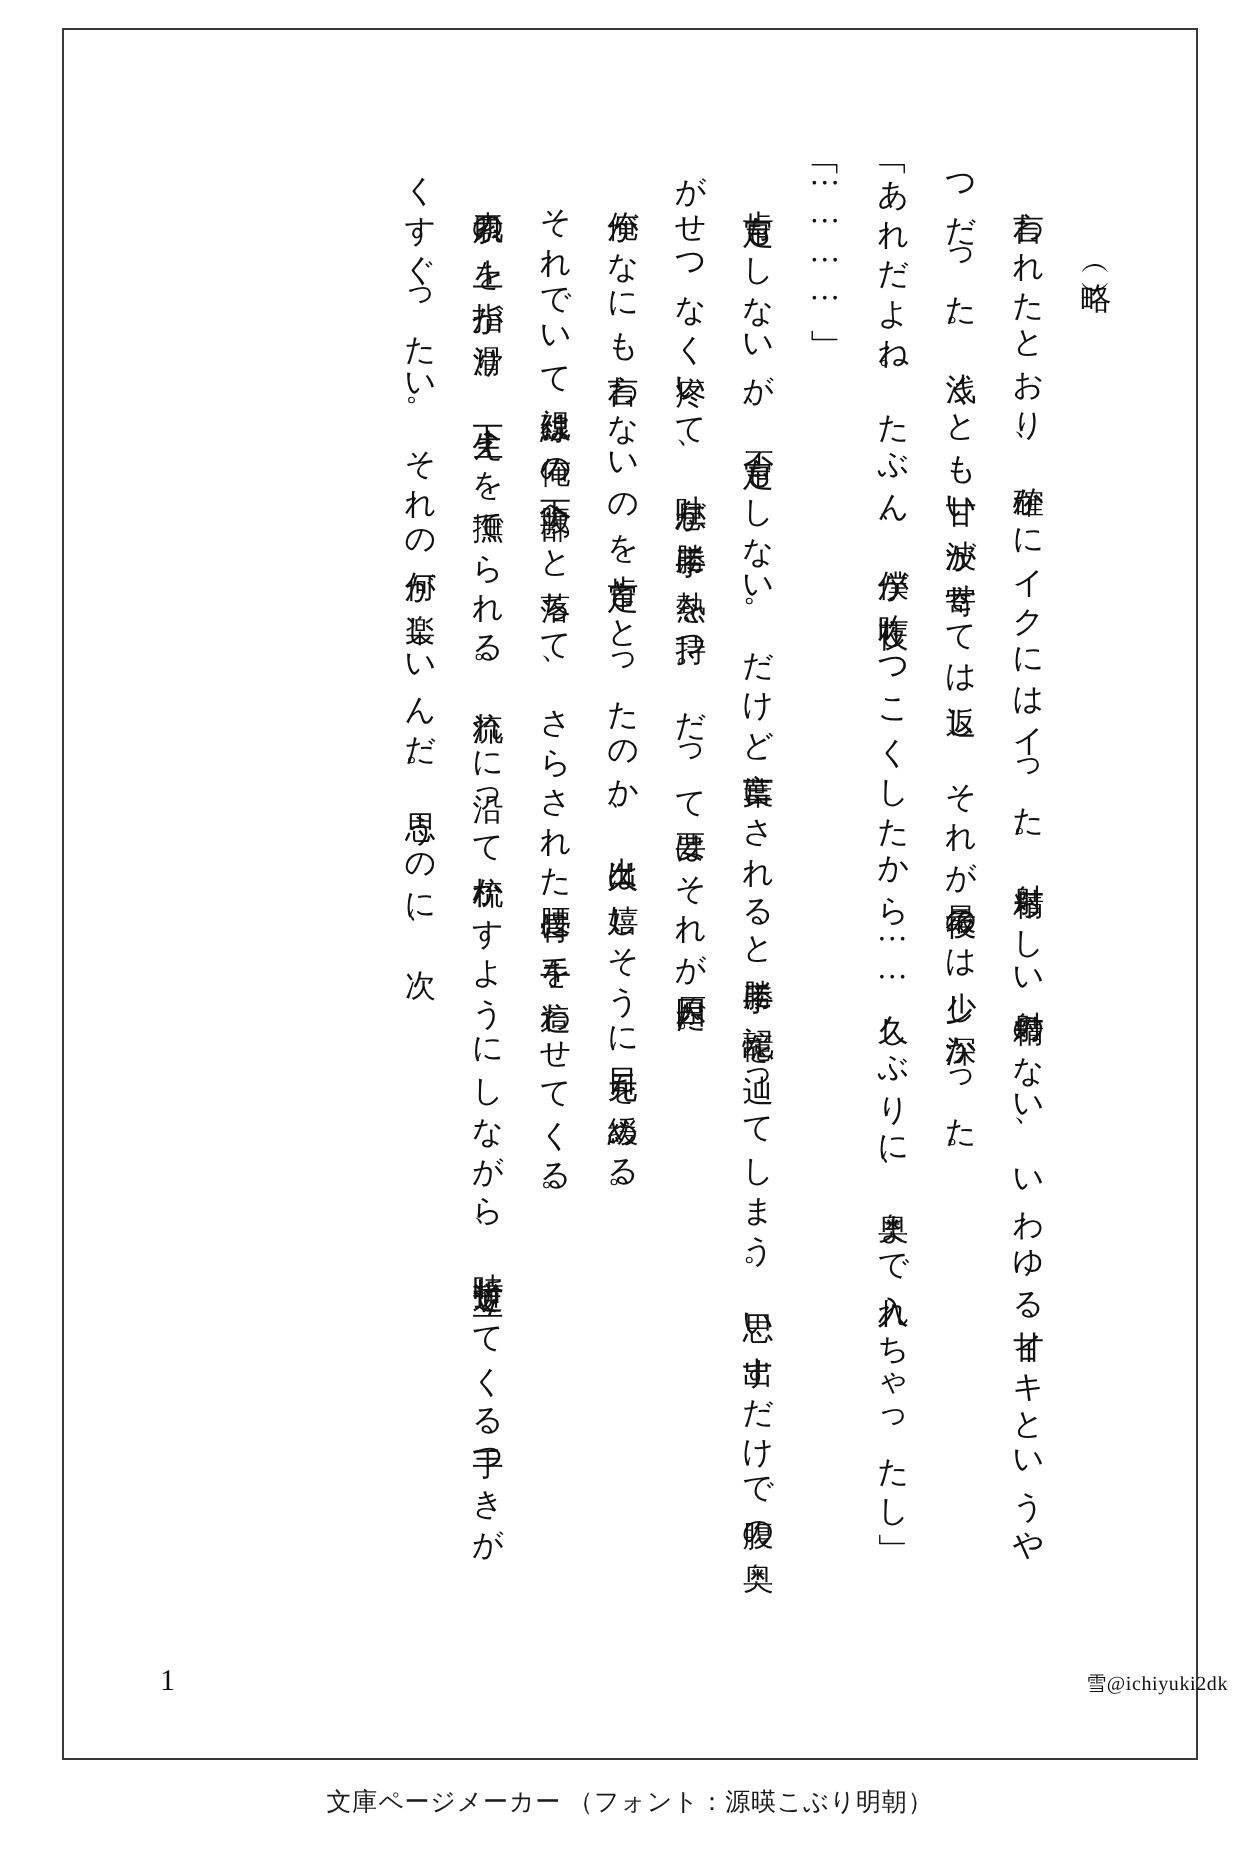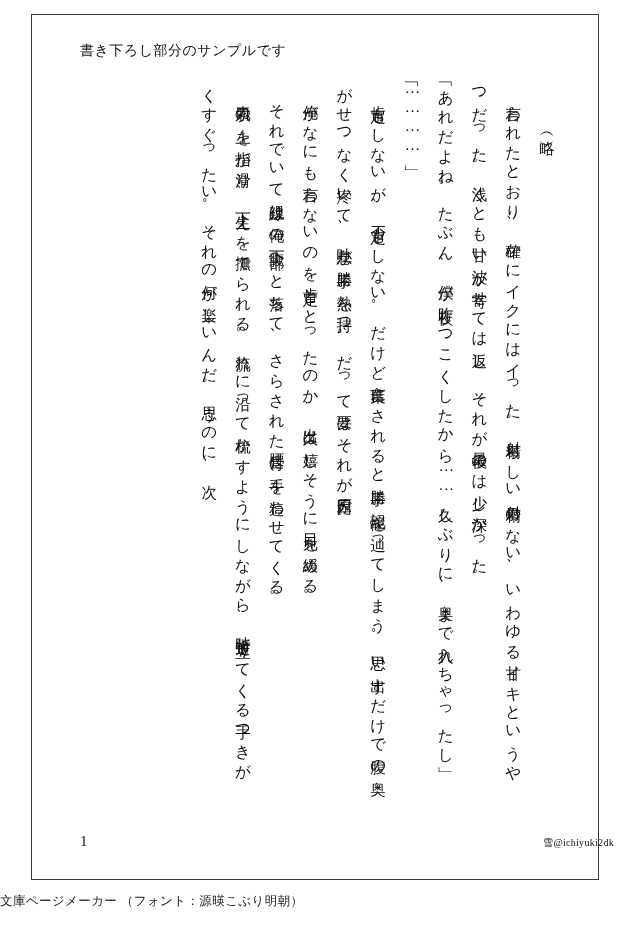--- a/index.html
+++ b/index.html
@@ -99,33 +99,33 @@
     font-size: 10px;
     letter-spacing: 0.3px;
   }
 
   
   #credit {
     position: absolute;
     left: 0;
     top: 893px;
     width: 630px;
+    text-align: center;
     font-size: 12.5px;
     color: #1a1a1a;
     letter-spacing: 0.4px;
   }
 </style>
 </head>
 <body>
 
 <div id="page">
 
   <div id="paper">
 
-    <div id="header-note">書き下ろし部分のサンプルです</div>
 
     <div id="body-area">
       <p class="para indent-big">（略）</p>
       <p class="para">言われたとおり、確かにイクにはイった。射精らしい射精のない、いわゆる甘イキというやつだった。浅くとも甘い波が寄せては返し、それが最後のは少し深かった。</p>
       <p class="para no-indent">「あれだよね。たぶん、僕が昨夜しつこくしたから……久しぶりに、奥まで入れちゃったし」</p>
       <p class="para no-indent">「…………」</p>
       <p class="para">肯定もしないが、否定もしない。だけど言葉にされると勝手に記憶を辿ってしまう。思い出すだけで腹の奥がせつなく疼いて、吐息が勝手に熱を持つ。だって要はそれが原因だ。</p>
       <p class="para">俺がなにも言わないのを肯定ととったのか、出久は嬉しそうに目元を緩める。</p>
       <p class="para">それでいて視線は俺の下腹部へと落ちて、さらされた腰骨に手を這わせてくる。</p>
       <p class="para">素肌の上を指が滑り、下生えを撫でられる。流れに沿って梳かすようにしながら、時折逆立ててくる手つきがくすぐったい。それの何が楽しいんだ。思うのに、次</p>

